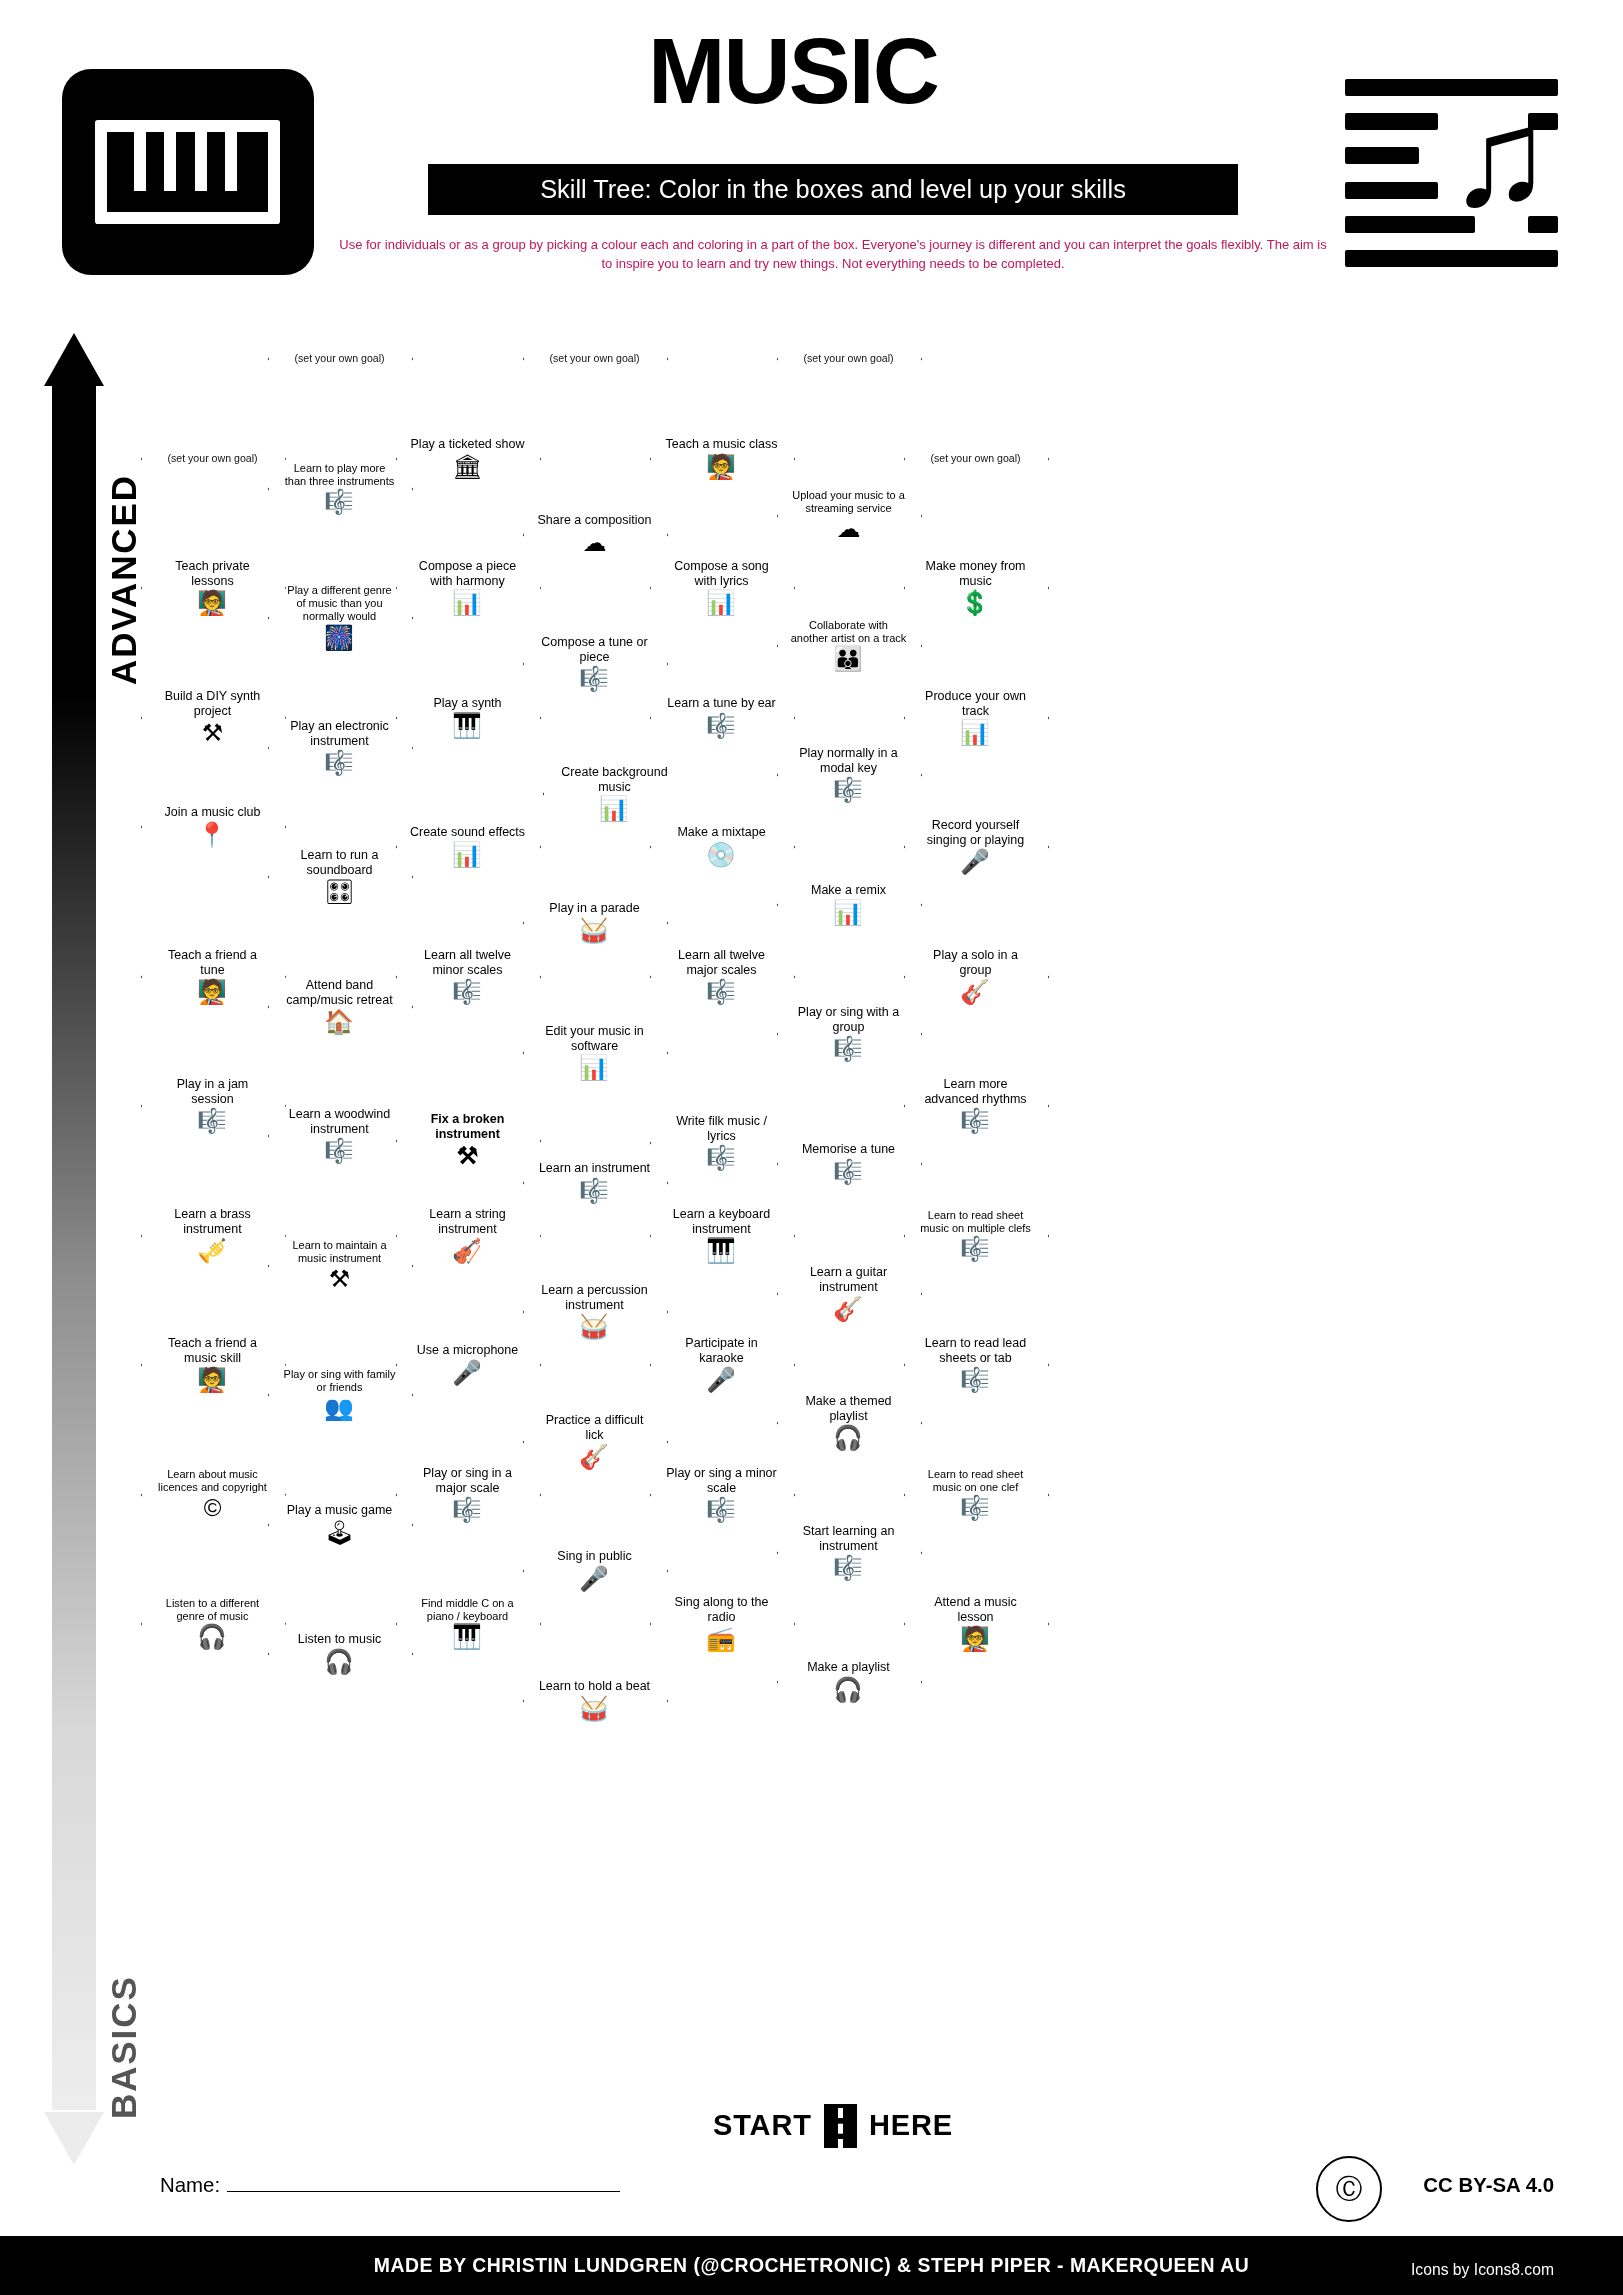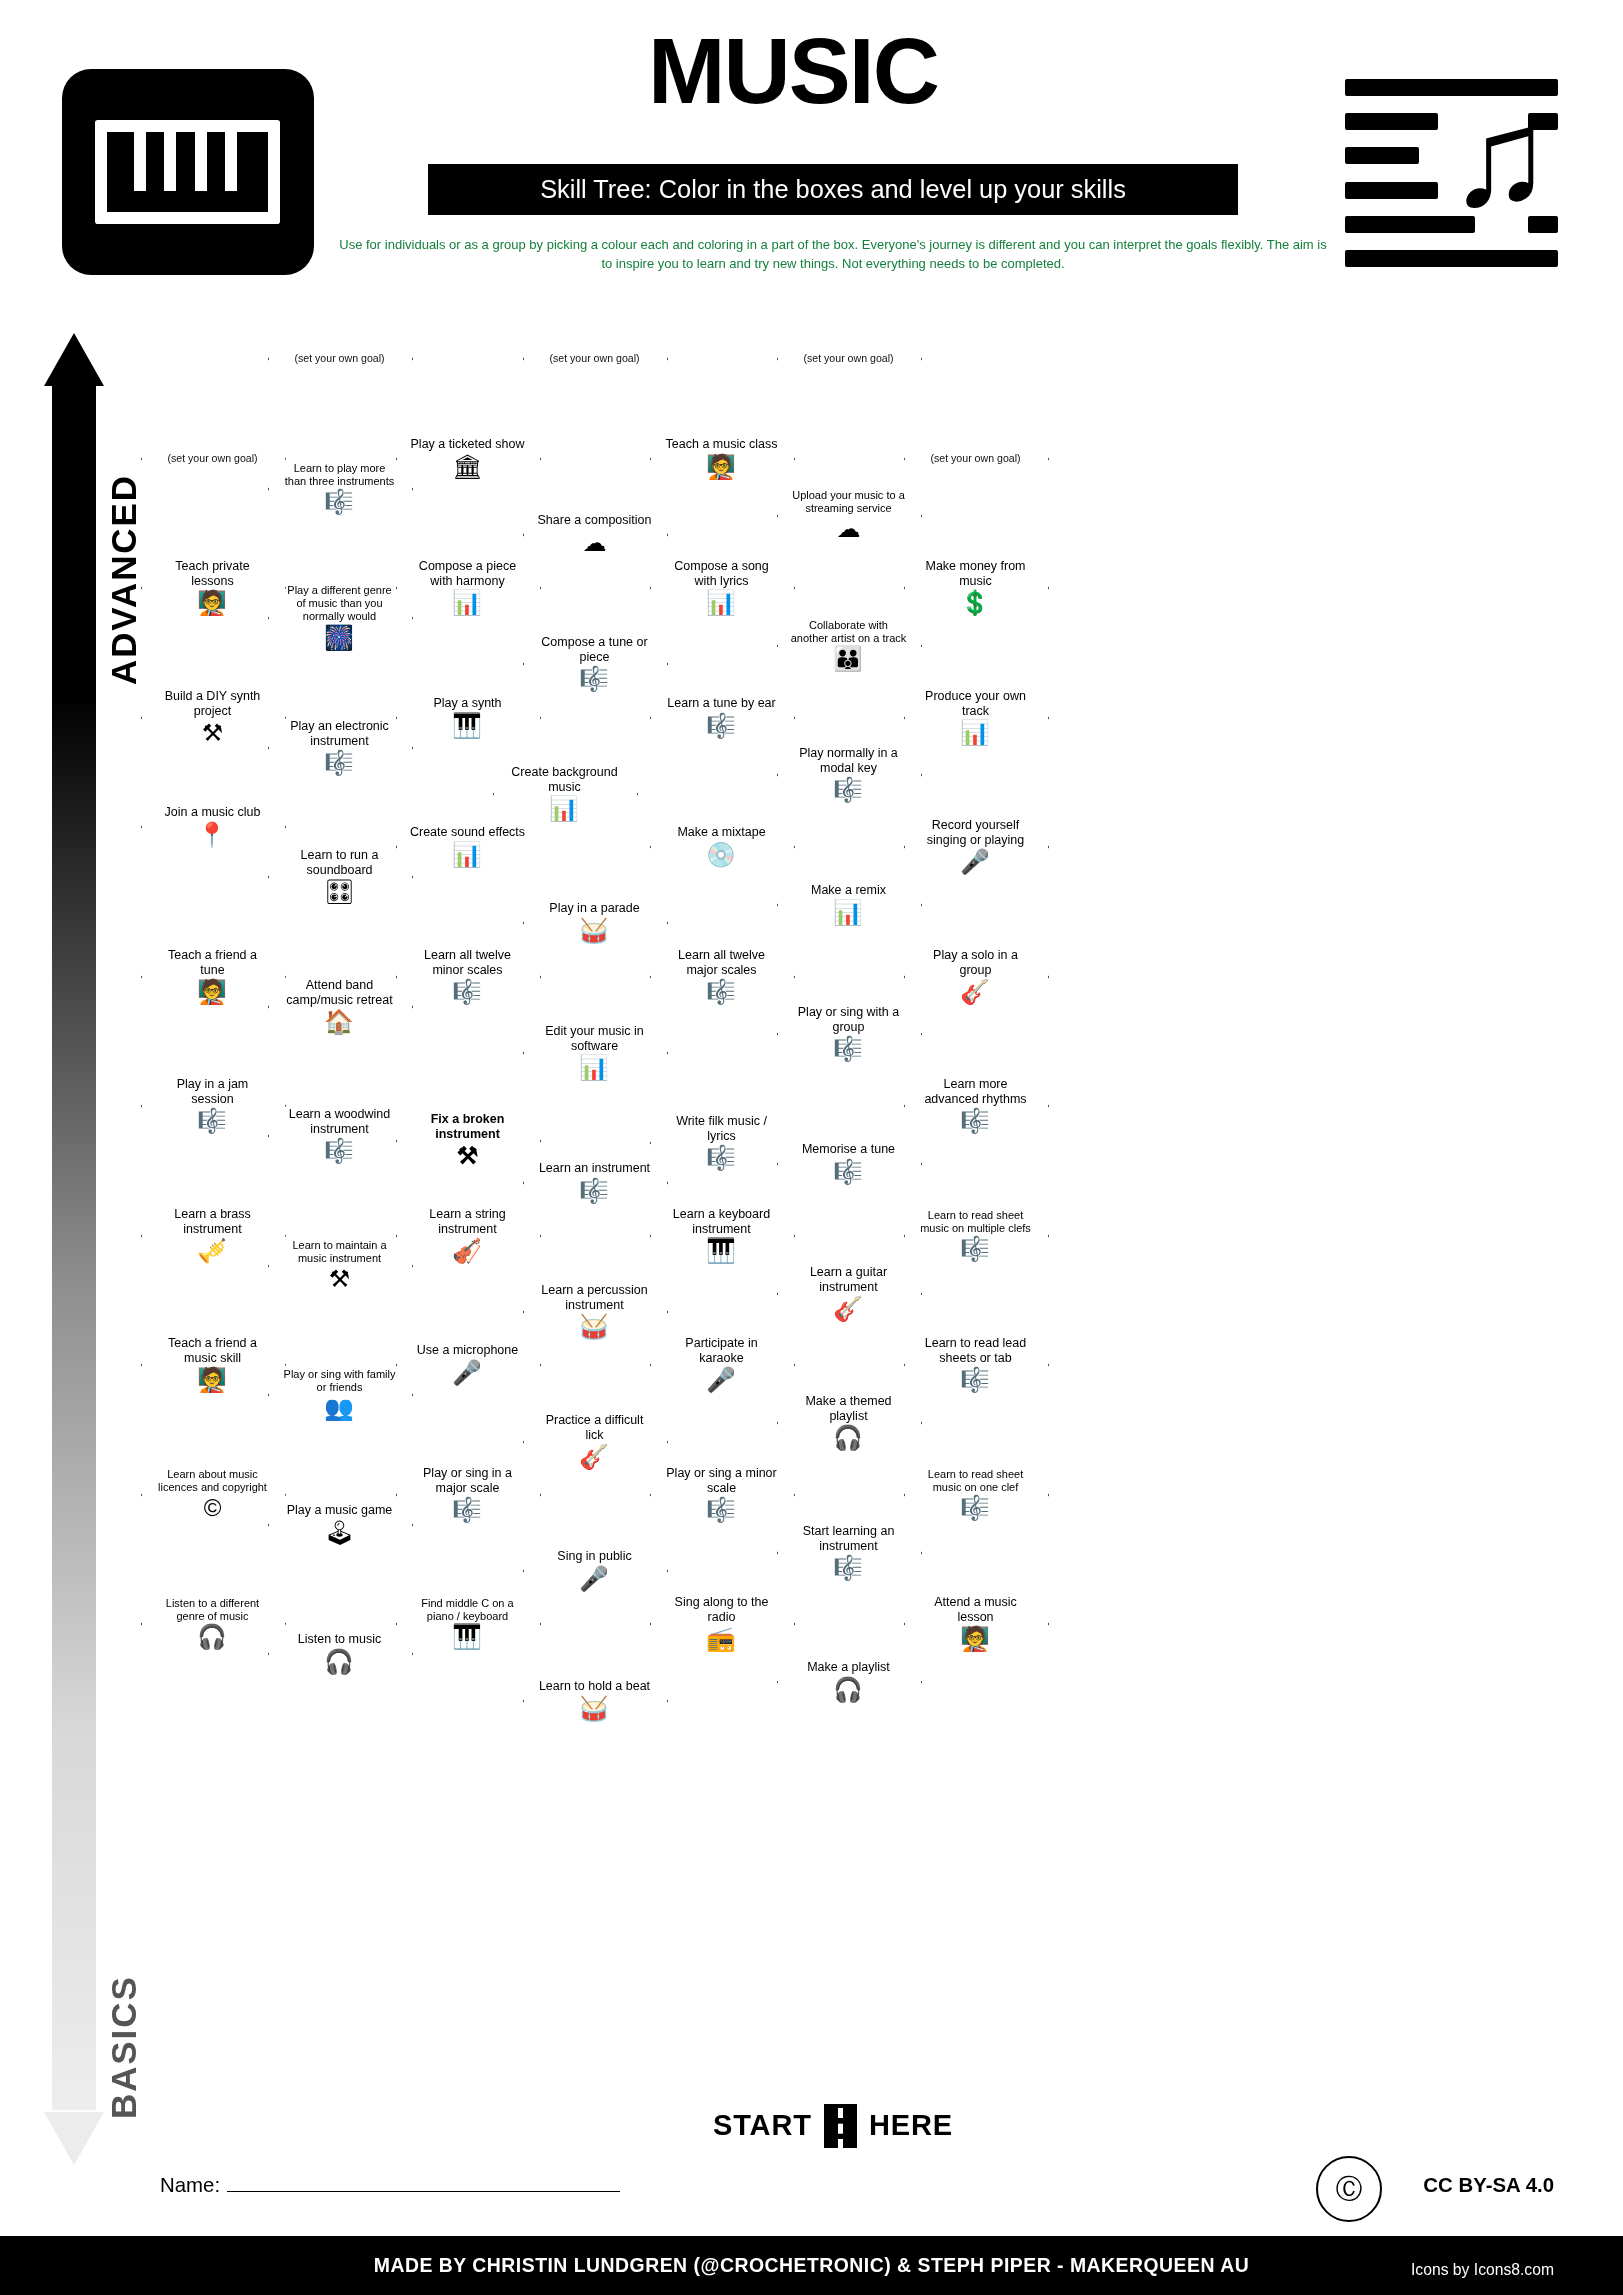--- a/index.html
+++ b/index.html
@@ -11,21 +11,21 @@
     position:absolute;left:0;top:25.4px;width:1586px;text-align:center;
     font-size:93px;font-weight:bold;letter-spacing:-1.9px;line-height:1;
   }
   .subtitle-bar{
     position:absolute;left:428px;top:164px;width:810px;height:51px;
     background:#000;color:#fff;display:flex;align-items:center;justify-content:center;
     font-size:25.4px;
   }
   .blurb{
     position:absolute;left:338px;top:236px;width:990px;text-align:center;
-    font-size:13px;line-height:1.45;color:#15803d;
+    font-size:13px;line-height:1.45;color:#be185d;
   }
 
   
   .piano-badge{
     position:absolute;left:62px;top:69px;width:252px;height:206px;
     background:#000;border-radius:29px;
   }
   .piano-badge .keys{
     position:absolute;left:33px;top:51px;width:185px;height:104px;
     border:12px solid #fff;box-sizing:border-box;border-radius:2.8px;
@@ -377,21 +377,21 @@
           <div class="ico">☁</div>
         </div>
       </div>
       <div class="hex" style="left: 523px; top: 601px;">
         <div class="bg"></div>
         <div class="inner">
           <div class="lbl">Compose a tune or piece</div>
           <div class="ico">🎼</div>
         </div>
       </div>
-      <div class="hex" style="left: 493px; top: 731px; justify-content: center;">
+      <div class="hex" style="left: 543px; top: 731px; justify-content: center;">
         <div class="bg"></div>
         <div class="inner">
           <div class="lbl">Create background music</div>
           <div class="ico">📊</div>
         </div>
       </div>
       <div class="hex" style="left: 523px; top: 860px;">
         <div class="bg"></div>
         <div class="inner">
           <div class="lbl">Play in a parade</div>

